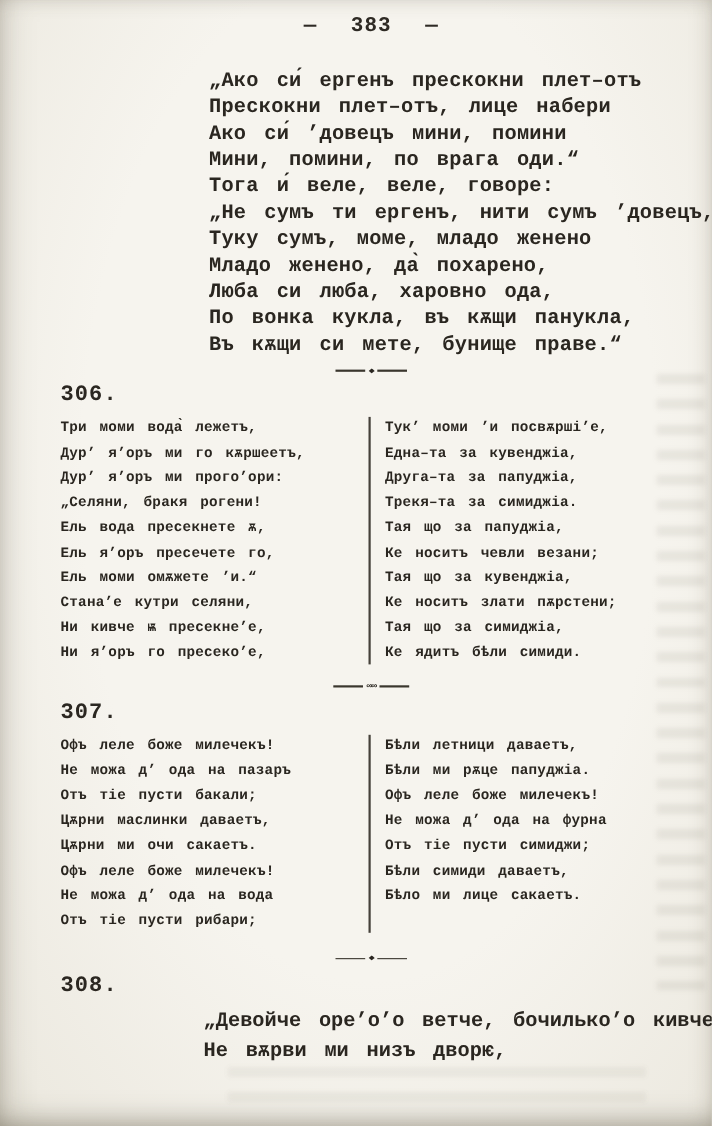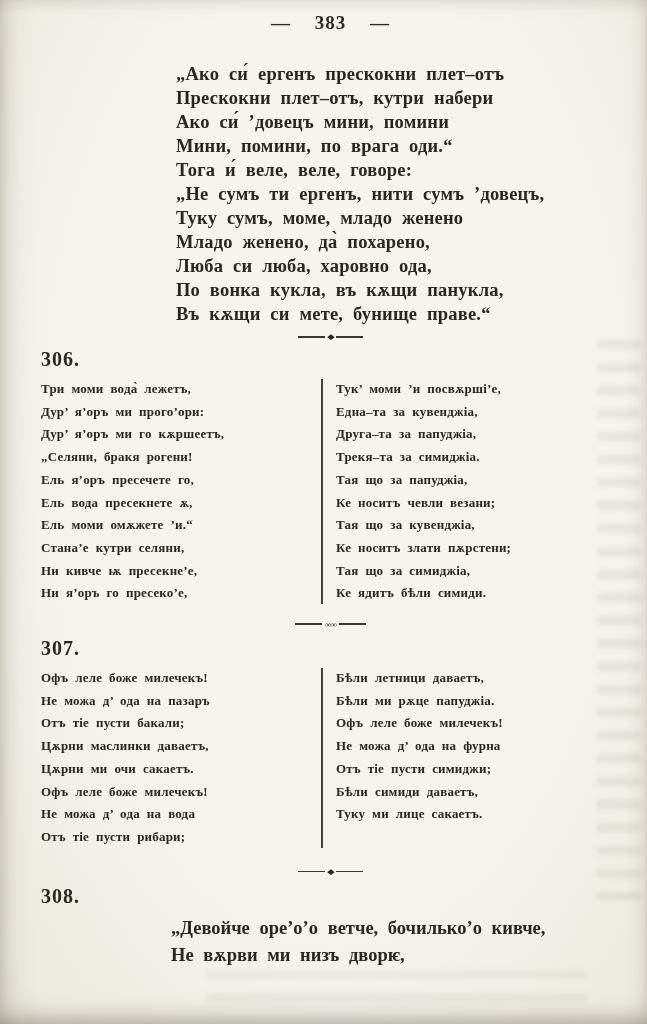--- a/index.html
+++ b/index.html
@@ -4,23 +4,23 @@
 <style>
   html,body{margin:0;padding:0;}
   body{width:647px;height:1024px;overflow:hidden;background:#dedbd2;}
   .page{
     position:relative;width:647px;height:1024px;box-sizing:border-box;
     background:radial-gradient(ellipse at 52% 42%, #f6f4ee 55%, #edeae1 92%, #e4e1d6 100%);
     box-shadow:inset 0 -16px 26px -14px rgba(95,88,70,.5),
                inset 16px 0 34px -20px rgba(95,88,70,.38),
                inset -12px 0 28px -20px rgba(120,112,95,.32),
                inset 0 10px 18px -14px rgba(120,112,95,.25);
-    font-family:Liberation Serif, serif;
+    font-family:Liberation Mono, monospace;
     color:#2a2620;
-    padding:12px 27px 0 41px;
+    padding:12px 27px 0 55px;
   }
   .pageno{
     text-align:center;font-size:19px;font-weight:bold;color:#2e2a24;
     word-spacing:18px;letter-spacing:1px;height:26px;
   }
   .poem-intro{
     margin:24px 0 0 135px;font-size:18.5px;font-weight:bold;
     line-height:24px;word-spacing:5px;letter-spacing:.2px;white-space:nowrap;
   }
   .vline{white-space:nowrap;}
@@ -55,21 +55,21 @@
 </style>
 </head>
 <body>
 
 <div class="page">
 
   <div class="pageno">— 383 —</div>
 
   <div class="poem-intro">
     <div class="vline">„Ако си́ ергенъ прескокни плет–отъ</div>
-    <div class="vline">Прескокни плет–отъ, кутри набери</div>
+    <div class="vline">Прескокни плет–отъ, лице набери</div>
     <div class="vline">Ако си́ ’довецъ мини, помини</div>
     <div class="vline">Мини, помини, по врага оди.“</div>
     <div class="vline">Тога и́ веле, веле, говоре:</div>
     <div class="vline">„Не сумъ ти ергенъ, нити сумъ ’довецъ,</div>
     <div class="vline">Туку сумъ, моме, младо женено</div>
     <div class="vline">Младо женено, да̀ похарено,</div>
     <div class="vline">Люба си люба, харовно ода,</div>
     <div class="vline">По вонка кукла, въ кѫщи панукла,</div>
     <div class="vline">Въ кѫщи си мете, бунище праве.“</div>
   </div>
@@ -78,25 +78,25 @@
     <span class="dline"></span>
     <span class="dorn">◆</span>
     <span class="dline"></span>
   </div>
 
   <div class="heading h306">306.</div>
 
   <div class="twocol">
     <div class="col-left">
       <div class="vline">Три моми вода̀ лежетъ,</div>
+      <div class="vline">Дур’ я’оръ ми го кѫршеетъ,</div>
       <div class="vline">Дур’ я’оръ ми прого’ори:</div>
-      <div class="vline">Дур’ я’оръ ми го кѫршеетъ,</div>
       <div class="vline">„Селяни, бракя рогени!</div>
+      <div class="vline">Ель вода пресекнете ѫ,</div>
       <div class="vline">Ель я’оръ пресечете го,</div>
-      <div class="vline">Ель вода пресекнете ѫ,</div>
       <div class="vline">Ель моми омѫжете ’и.“</div>
       <div class="vline">Стана’е кутри селяни,</div>
       <div class="vline">Ни кивче ѭ пресекне’е,</div>
       <div class="vline">Ни я’оръ го пресеко’е,</div>
     </div>
     <div class="colrule"></div>
     <div class="col-right">
       <div class="vline">Тук’ моми ’и посвѫрші’е,</div>
       <div class="vline">Една–та за кувенджіа,</div>
       <div class="vline">Друга–та за папуджіа,</div>
@@ -130,21 +130,21 @@
       <div class="vline">Отъ тіе пусти рибари;</div>
     </div>
     <div class="colrule"></div>
     <div class="col-right">
       <div class="vline">Бѣли летници даваетъ,</div>
       <div class="vline">Бѣли ми рѫце папуджіа.</div>
       <div class="vline">Офъ леле боже милечекъ!</div>
       <div class="vline">Не можа д’ ода на фурна</div>
       <div class="vline">Отъ тіе пусти симиджи;</div>
       <div class="vline">Бѣли симиди даваетъ,</div>
-      <div class="vline">Туку ми лице сакаетъ.</div>
+      <div class="vline">Бѣло ми лице сакаетъ.</div>
     </div>
   </div>
 
   <div class="divider m3">
     <span class="dline"></span>
     <span class="dorn">◆</span>
     <span class="dline"></span>
   </div>
 
   <div class="heading h308">308.</div>

